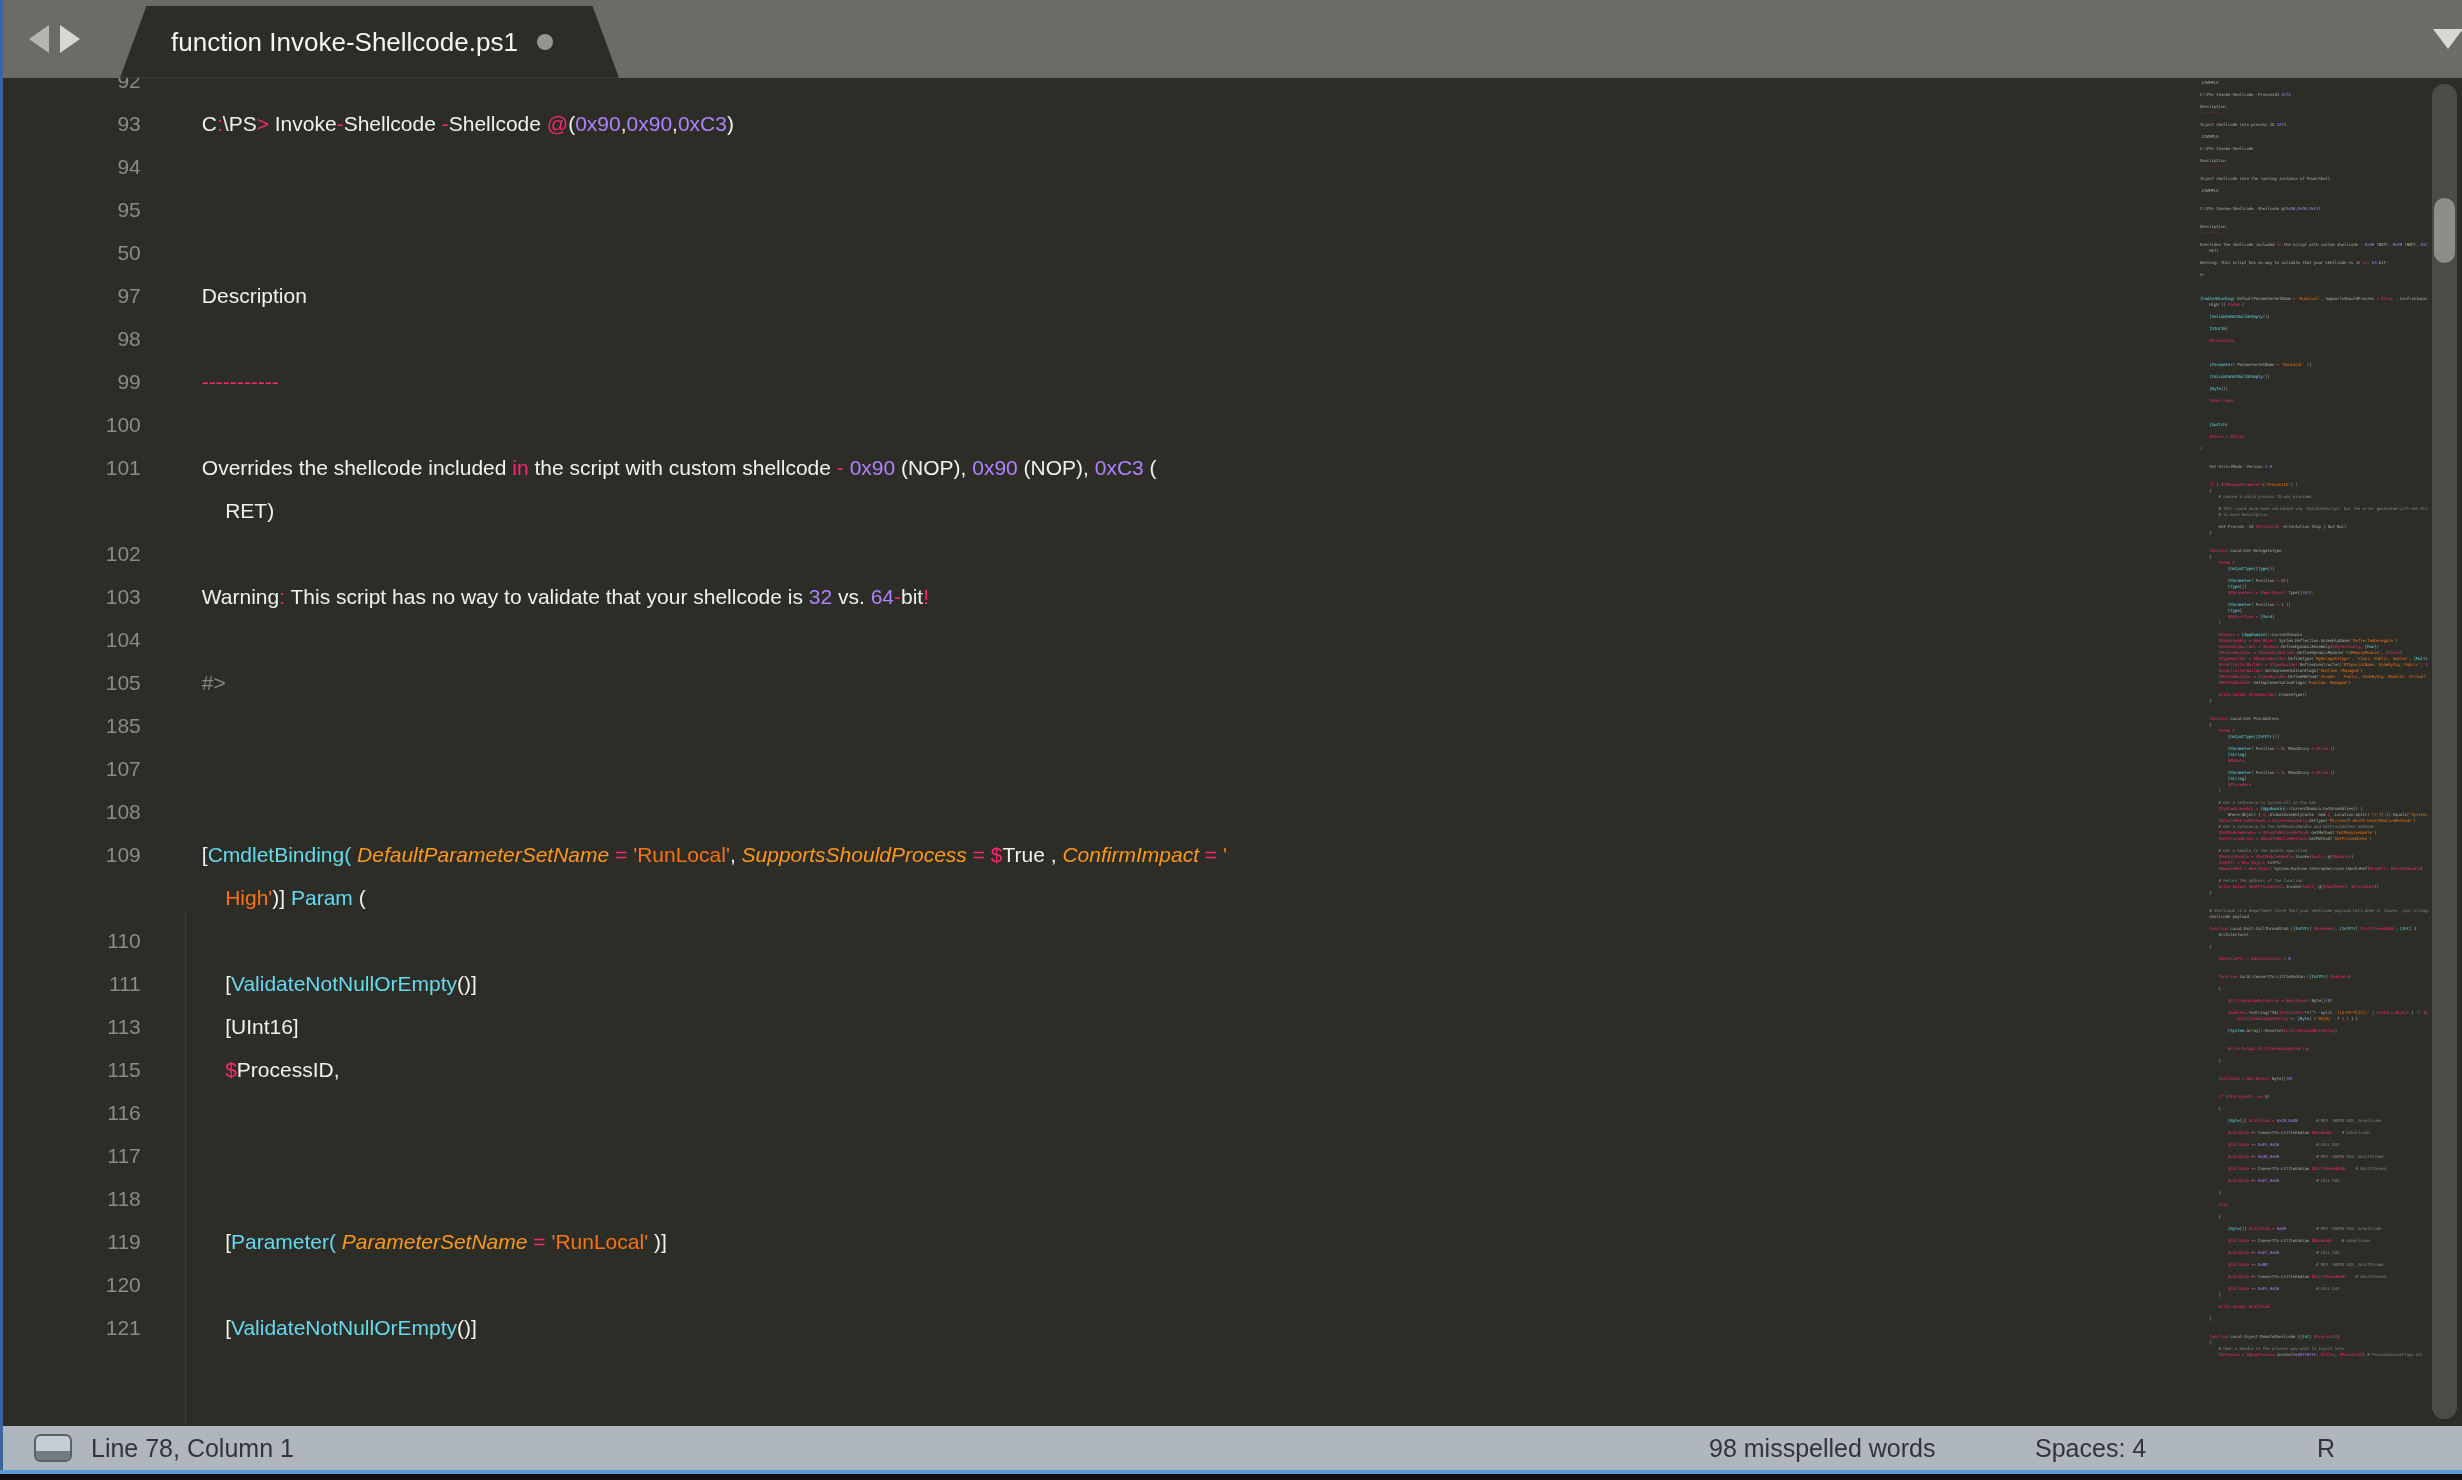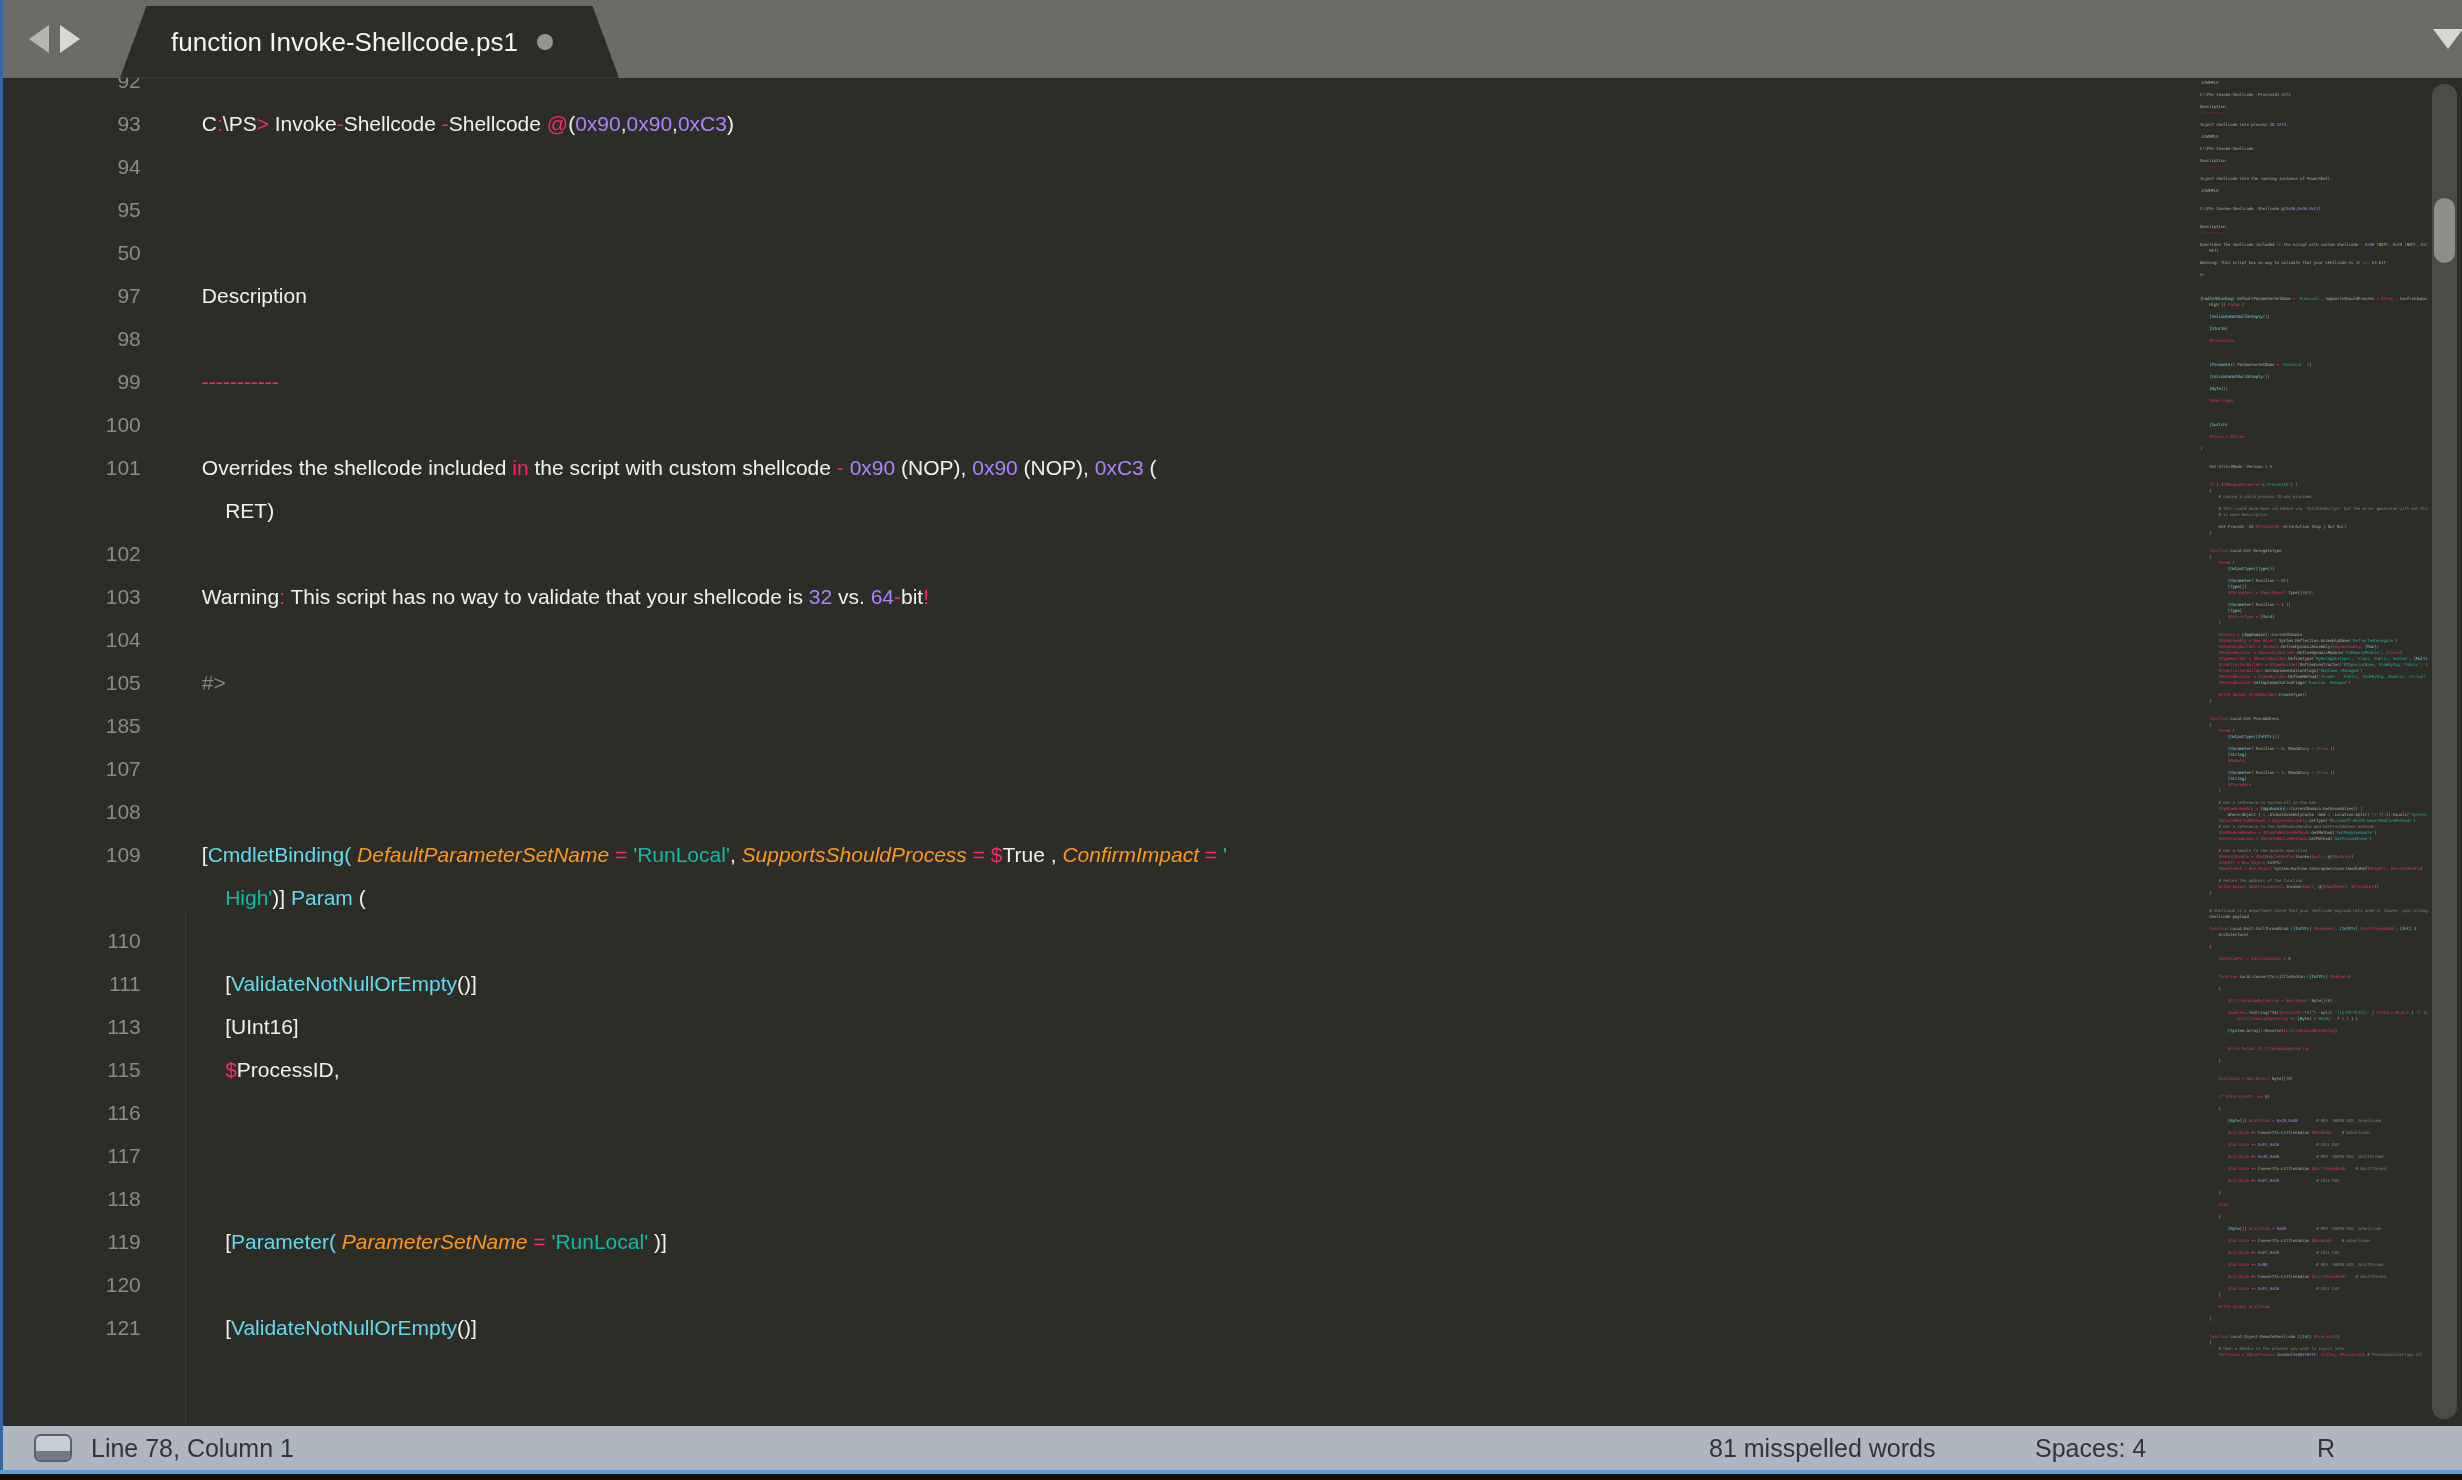--- a/index.html
+++ b/index.html
@@ -18,21 +18,21 @@
   .tab-dd{position:absolute;right:25px;top:28.5px;width:0;height:0;
           border-left:15px solid transparent;border-right:15px solid transparent;border-top:20px solid #d8d8d2;}
   
   .editor{position:absolute;left:2.8px;top:78px;width:2196px;height:1348px;overflow:hidden;cursor:text;}
   .code-pane{position:absolute;left:0;top:-19px;width:2196px;}
   .row{display:flex;height:43px;line-height:43px;white-space:pre;
        font-family:Liberation Sans, sans-serif;font-size:21px;margin-left:18px;}
   .ln{flex:none;width:120px;text-align:right;color:#8b8b85;}
   .code{margin-left:61px;white-space:pre;}
   .c-w{color:#f1f1ec}.c-p{color:#f92672}.c-u{color:#ae81ff}.c-c{color:#66d9ef}
-  .c-o{color:#fd971f;font-style:italic}.c-y{color:#14b8a6}.c-g{color:#87877f}
+  .c-o{color:#fd971f;font-style:italic}.c-y{color:#f97316}.c-g{color:#87877f}
   .indent-guide{position:absolute;left:182px;top:835px;height:513px;border-left:1.9px dotted #4e4e47;}
   
   .minimap{position:absolute;left:2200px;top:80px;width:228px;height:1346px;overflow:hidden;opacity:.92;}
   .mml{height:6px;line-height:6px;font-family:"DejaVu Sans Mono",monospace;font-size:4.2px;
        letter-spacing:-0.2px;white-space:pre;color:#b3b3ac;overflow:hidden;}
   
   .sb-track{position:absolute;left:2432px;top:84px;width:25px;height:1335px;background:#4c4c46;border-radius:12.3px;}
   .sb-thumb{position:absolute;left:1.9px;top:114px;width:21px;height:65px;background:#8e8e87;border-radius:10.4px;}
   
   .statusbar{position:absolute;left:0;top:1426px;width:2462px;height:45px;background:#afb6c0;
@@ -322,21 +322,21 @@
 
   <div class="sb-track">
     <div class="sb-thumb"></div>
   </div>
 
   <div class="statusbar">
     <div class="panel-icon">
         <i></i>
       </div>
     <span class="sb-linecol">Line 78, Column 1</span>
-    <span class="sb-misspell">81 misspelled words</span>
+    <span class="sb-misspell">98 misspelled words</span>
     <span class="sb-spaces">Spaces: 4</span>
     <span class="sb-syntax">R</span>
   </div>
 
   <div class="left-border"></div>
   <div class="bottom-blue"></div>
   <div class="bottom-black"></div>
 </div>
 
 

